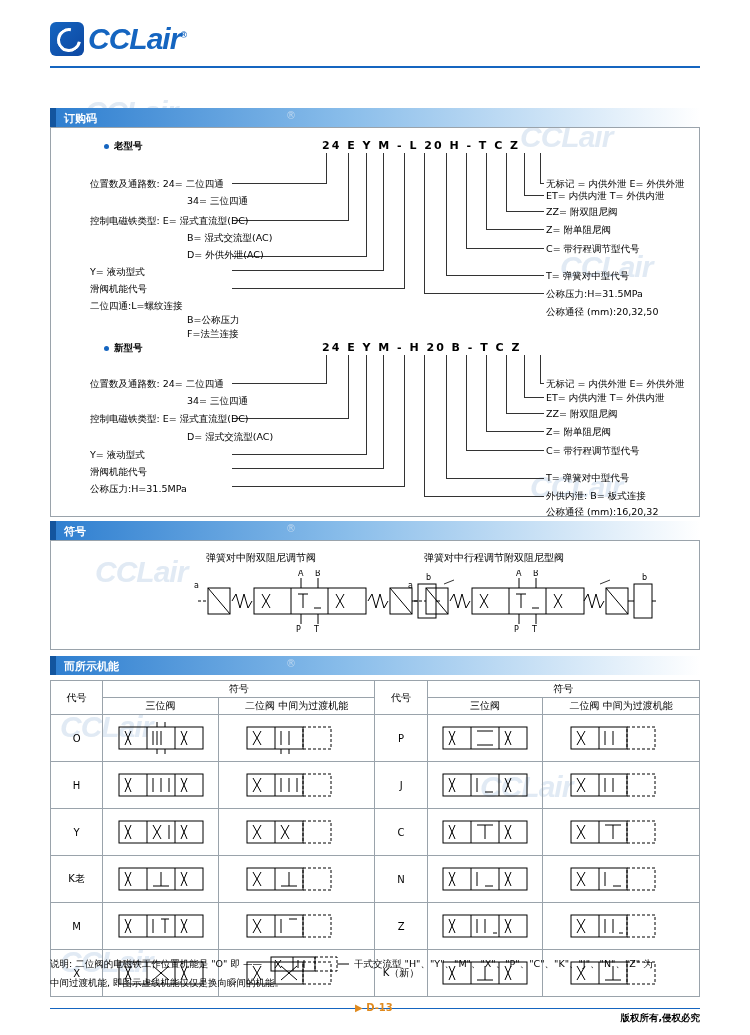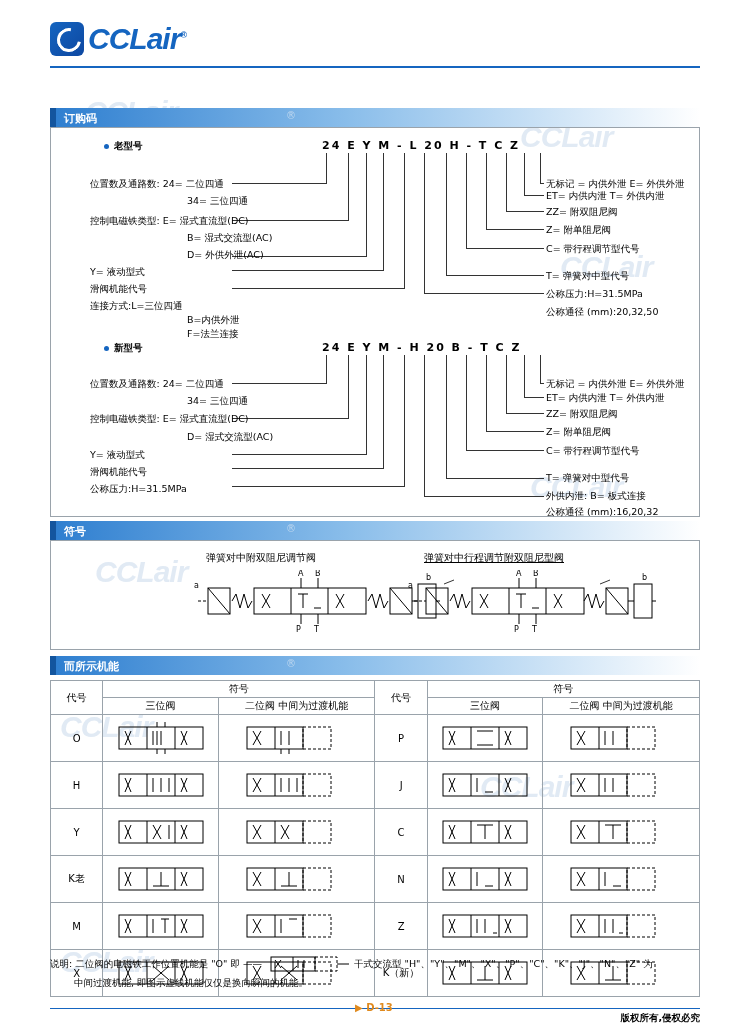--- a/index.html
+++ b/index.html
@@ -154,22 +154,22 @@
     <div class="hline" style="left:540px; top:183px; width:4px;"></div>
   </div>
 
   <div class="lbl" style="left:90px;  top:177px;">位置数及通路数: 24= 二位四通</div>
   <div class="lbl" style="left:187px; top:194px;">34= 三位四通</div>
   <div class="lbl" style="left:90px;  top:214px;">控制电磁铁类型: E= 湿式直流型(DC)</div>
   <div class="lbl" style="left:187px; top:231px;">B= 湿式交流型(AC)</div>
   <div class="lbl" style="left:187px; top:248px;">D= 外供外泄(AC)</div>
   <div class="lbl" style="left:90px;  top:265px;">Y= 液动型式</div>
   <div class="lbl" style="left:90px;  top:282px;">滑阀机能代号</div>
-  <div class="lbl" style="left:90px;  top:299px;">连接方式:L=三位四通</div>
-  <div class="lbl" style="left:187px; top:313px;">B=内供外泄</div>
+  <div class="lbl" style="left:90px;  top:299px;">二位四通:L=螺纹连接</div>
+  <div class="lbl" style="left:187px; top:313px;">B=公称压力</div>
   <div class="lbl" style="left:187px; top:327px;">F=法兰连接</div>
 
   <div class="lbl" style="left:546px; top:177px;">无标记 = 内供外泄    E= 外供外泄</div>
   <div class="lbl" style="left:546px; top:189px;">ET= 内供内泄    T= 外供内泄</div>
   <div class="lbl" style="left:546px; top:205px;">ZZ= 附双阻尼阀</div>
   <div class="lbl" style="left:546px; top:223px;">Z= 附单阻尼阀</div>
   <div class="lbl" style="left:546px; top:242px;">C= 带行程调节型代号</div>
   <div class="lbl" style="left:546px; top:269px;">T= 弹簧对中型代号</div>
   <div class="lbl" style="left:546px; top:287px;">公称压力:H=31.5MPa</div>
   <div class="lbl" style="left:546px; top:305px;">公称通径 (mm):20,32,50</div>
@@ -233,21 +233,21 @@
   <div class="lbl" style="left:546px; top:489px;">外供内泄: B= 板式连接</div>
   <div class="lbl" style="left:546px; top:505px;">公称通径 (mm):16,20,32</div>
 
   <div class="bar" style="top:521px;">
     <span>符号</span>
     <span class="reg">®</span>
   </div>
   <div class="frame" style="left:50px; top:540px; width:650px; height:110px;"></div>
 
   <div class="sym-title" style="left:206px; top:551px;">弹簧对中附双阻尼调节阀</div>
-  <div class="sym-title" style="left:424px; top:551px;text-decoration:underline;">弹簧对中行程调节附双阻尼型阀</div>
+  <div class="sym-title" style="left:424px; top:551px;">弹簧对中行程调节附双阻尼型阀</div>
 
   <svg width="250" height="72" style="position:absolute;left:190px;top:570px;">
     <g stroke="#000" fill="none" stroke-width="1">
 
       <rect x="18" y="18" width="22" height="26"></rect>
       <line x1="18" y1="18" x2="40" y2="44"></line>
       <rect x="200" y="18" width="22" height="26"></rect>
       <line x1="200" y1="18" x2="222" y2="44"></line>
 
       <polyline points="42,31 46,24 50,38 54,24 58,38 62,31"></polyline>
@@ -658,20 +658,20 @@
       <g stroke="#000" fill="none" stroke-width="1">
         <rect x="6" y="2" width="44" height="14"></rect>
           <line x1="28" y1="2" x2="28" y2="16"></line>
         <rect x="50" y="2" width="22" height="14" stroke-dasharray="3,2"></rect>
         <path d="M10,5 L16,13 M16,5 L10,13"></path>
           <path d="M33,5 L33,13 M39,5 L39,13"></path>
         <path d="M72,9 L84,9"></path>
       </g>
     </svg>
     <span>干式交流型 "H"、"Y"、"M"、"X"、"P"、"C"、"K"、"J"、"N"、"Z"    为</span>
-    <div style="margin-top:2px;margin-left:24px;">中间过渡机能, 即图示虚线机能仅仅是换向瞬间的机能。</div>
+    <div style="margin-top:2px;">中间过渡机能, 即图示虚线机能仅仅是换向瞬间的机能。</div>
   </div>
 
   <div class="footer-rule"></div>
   <div class="footer-arrow">▶ <span>D-13</span></div>
   <div class="footer-right">版权所有,侵权必究</div>
 
 </div>
 
 </body></html>

